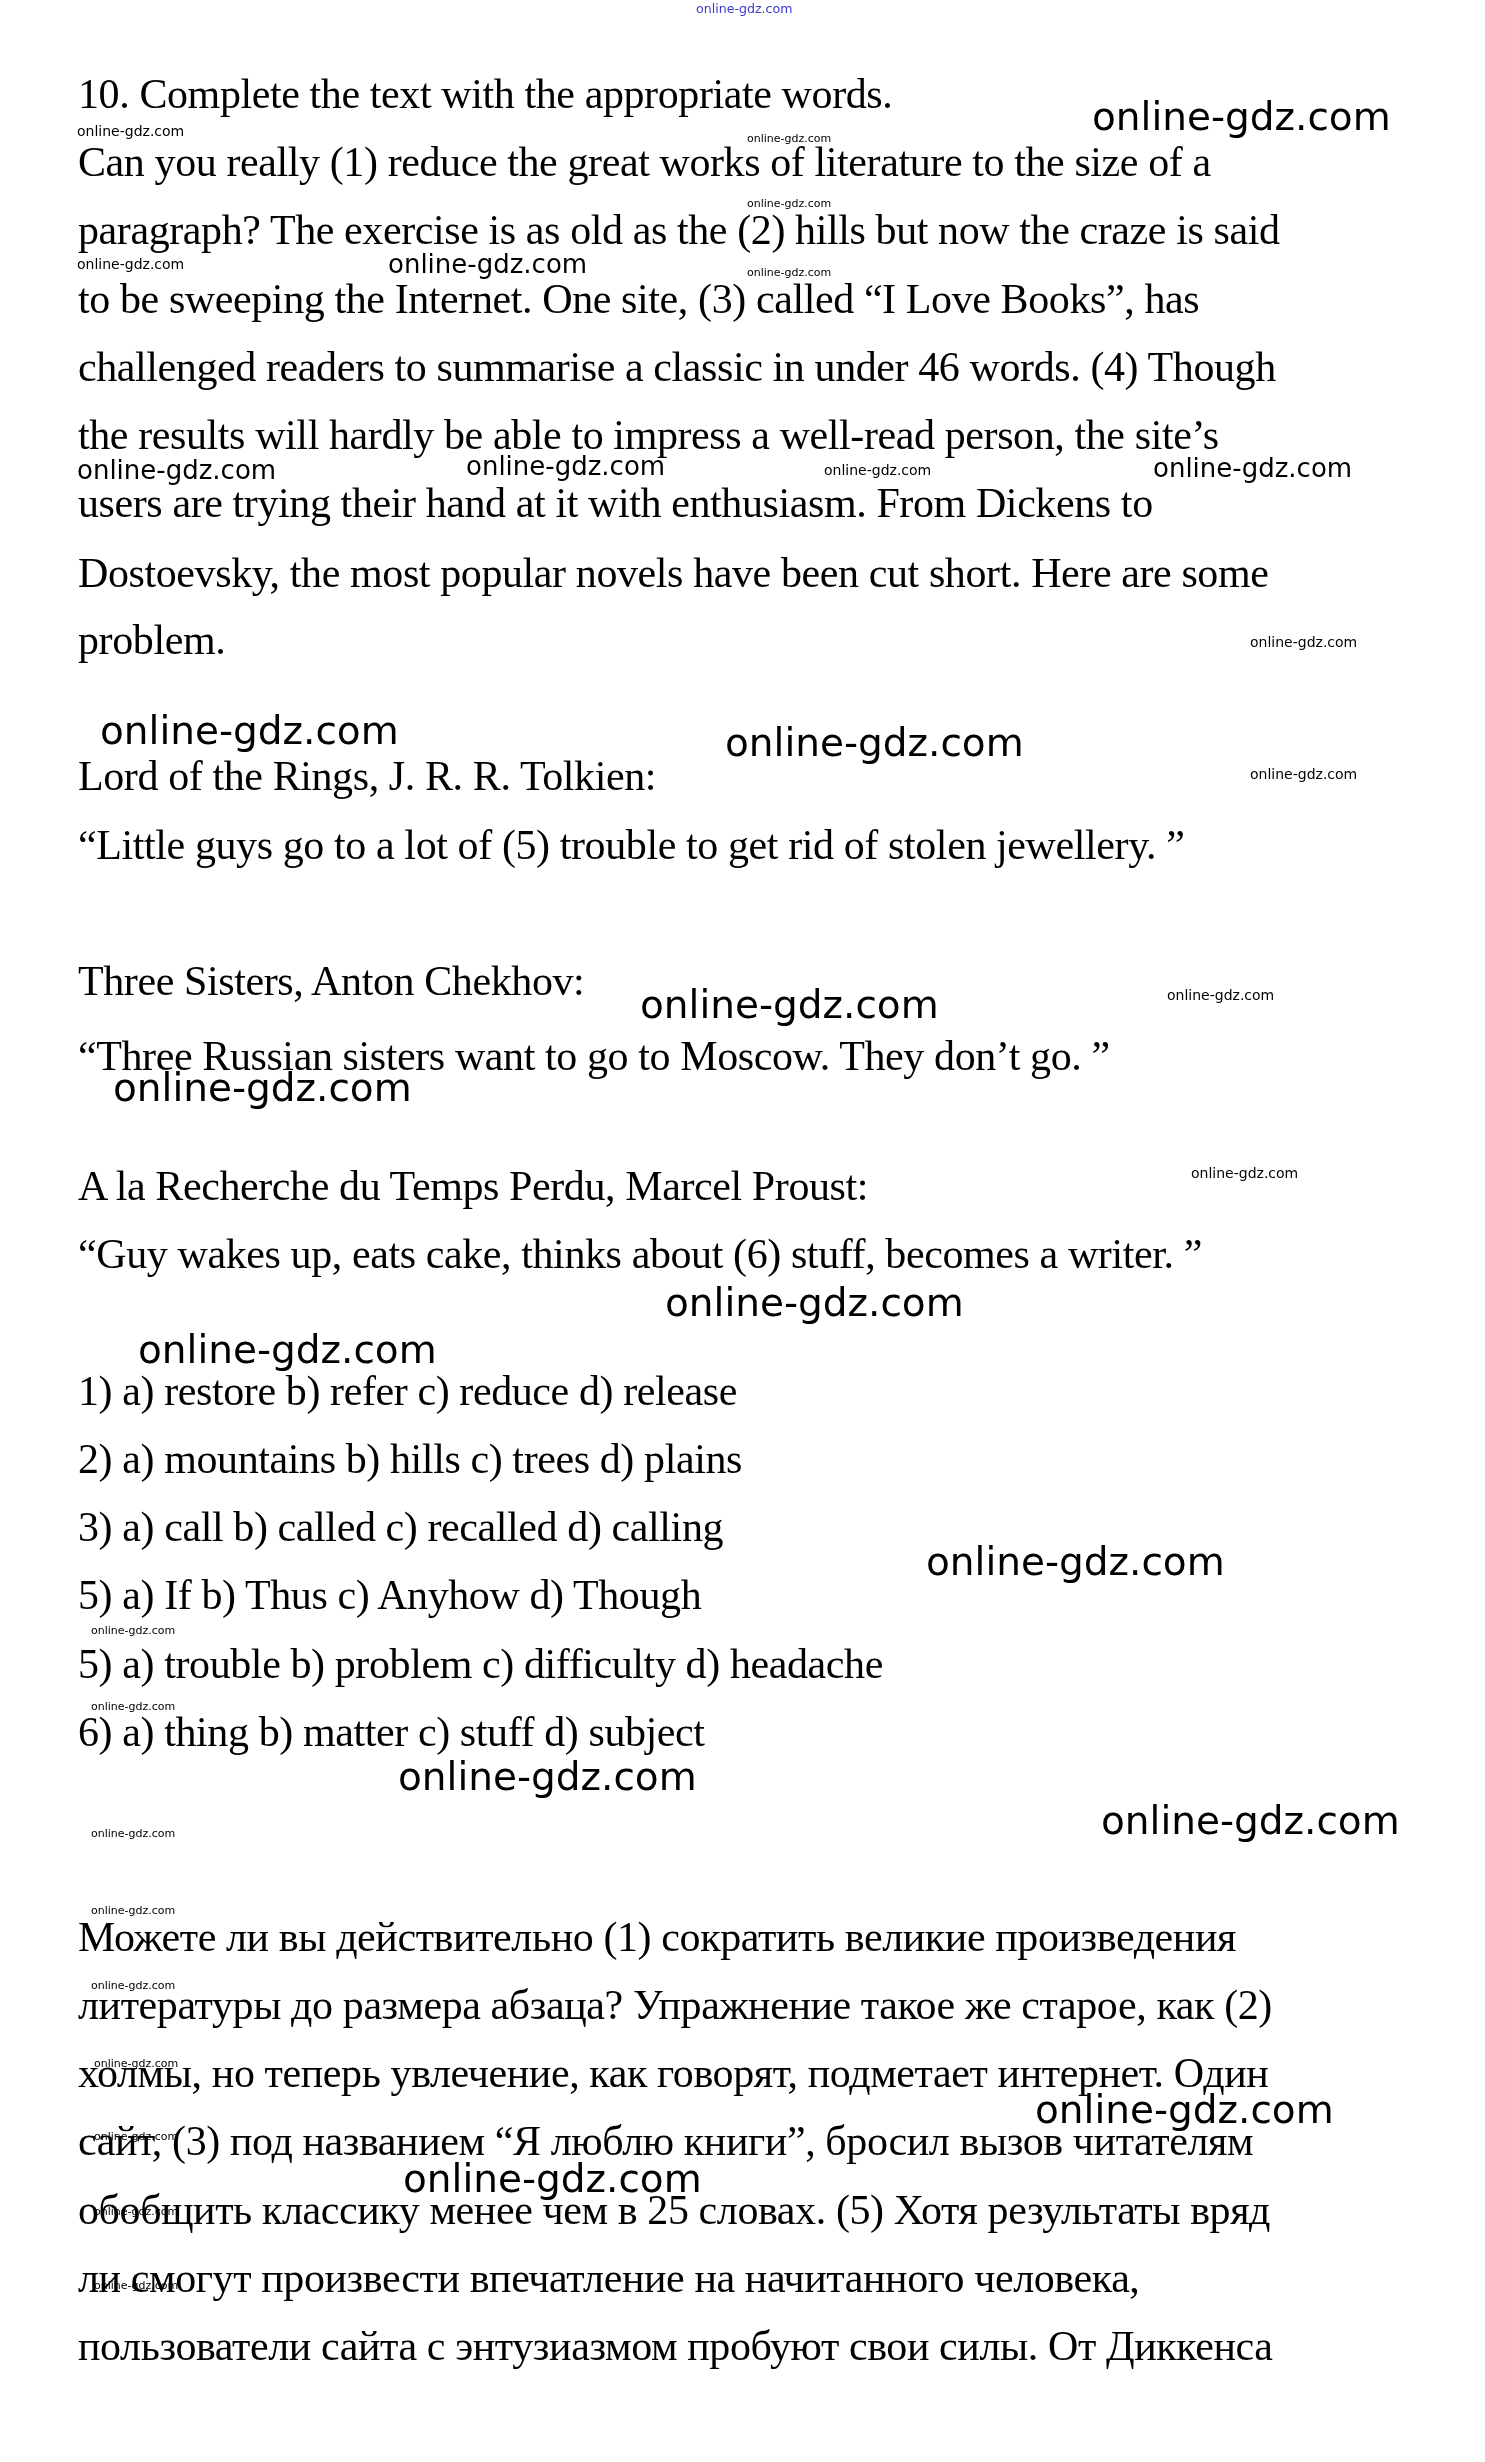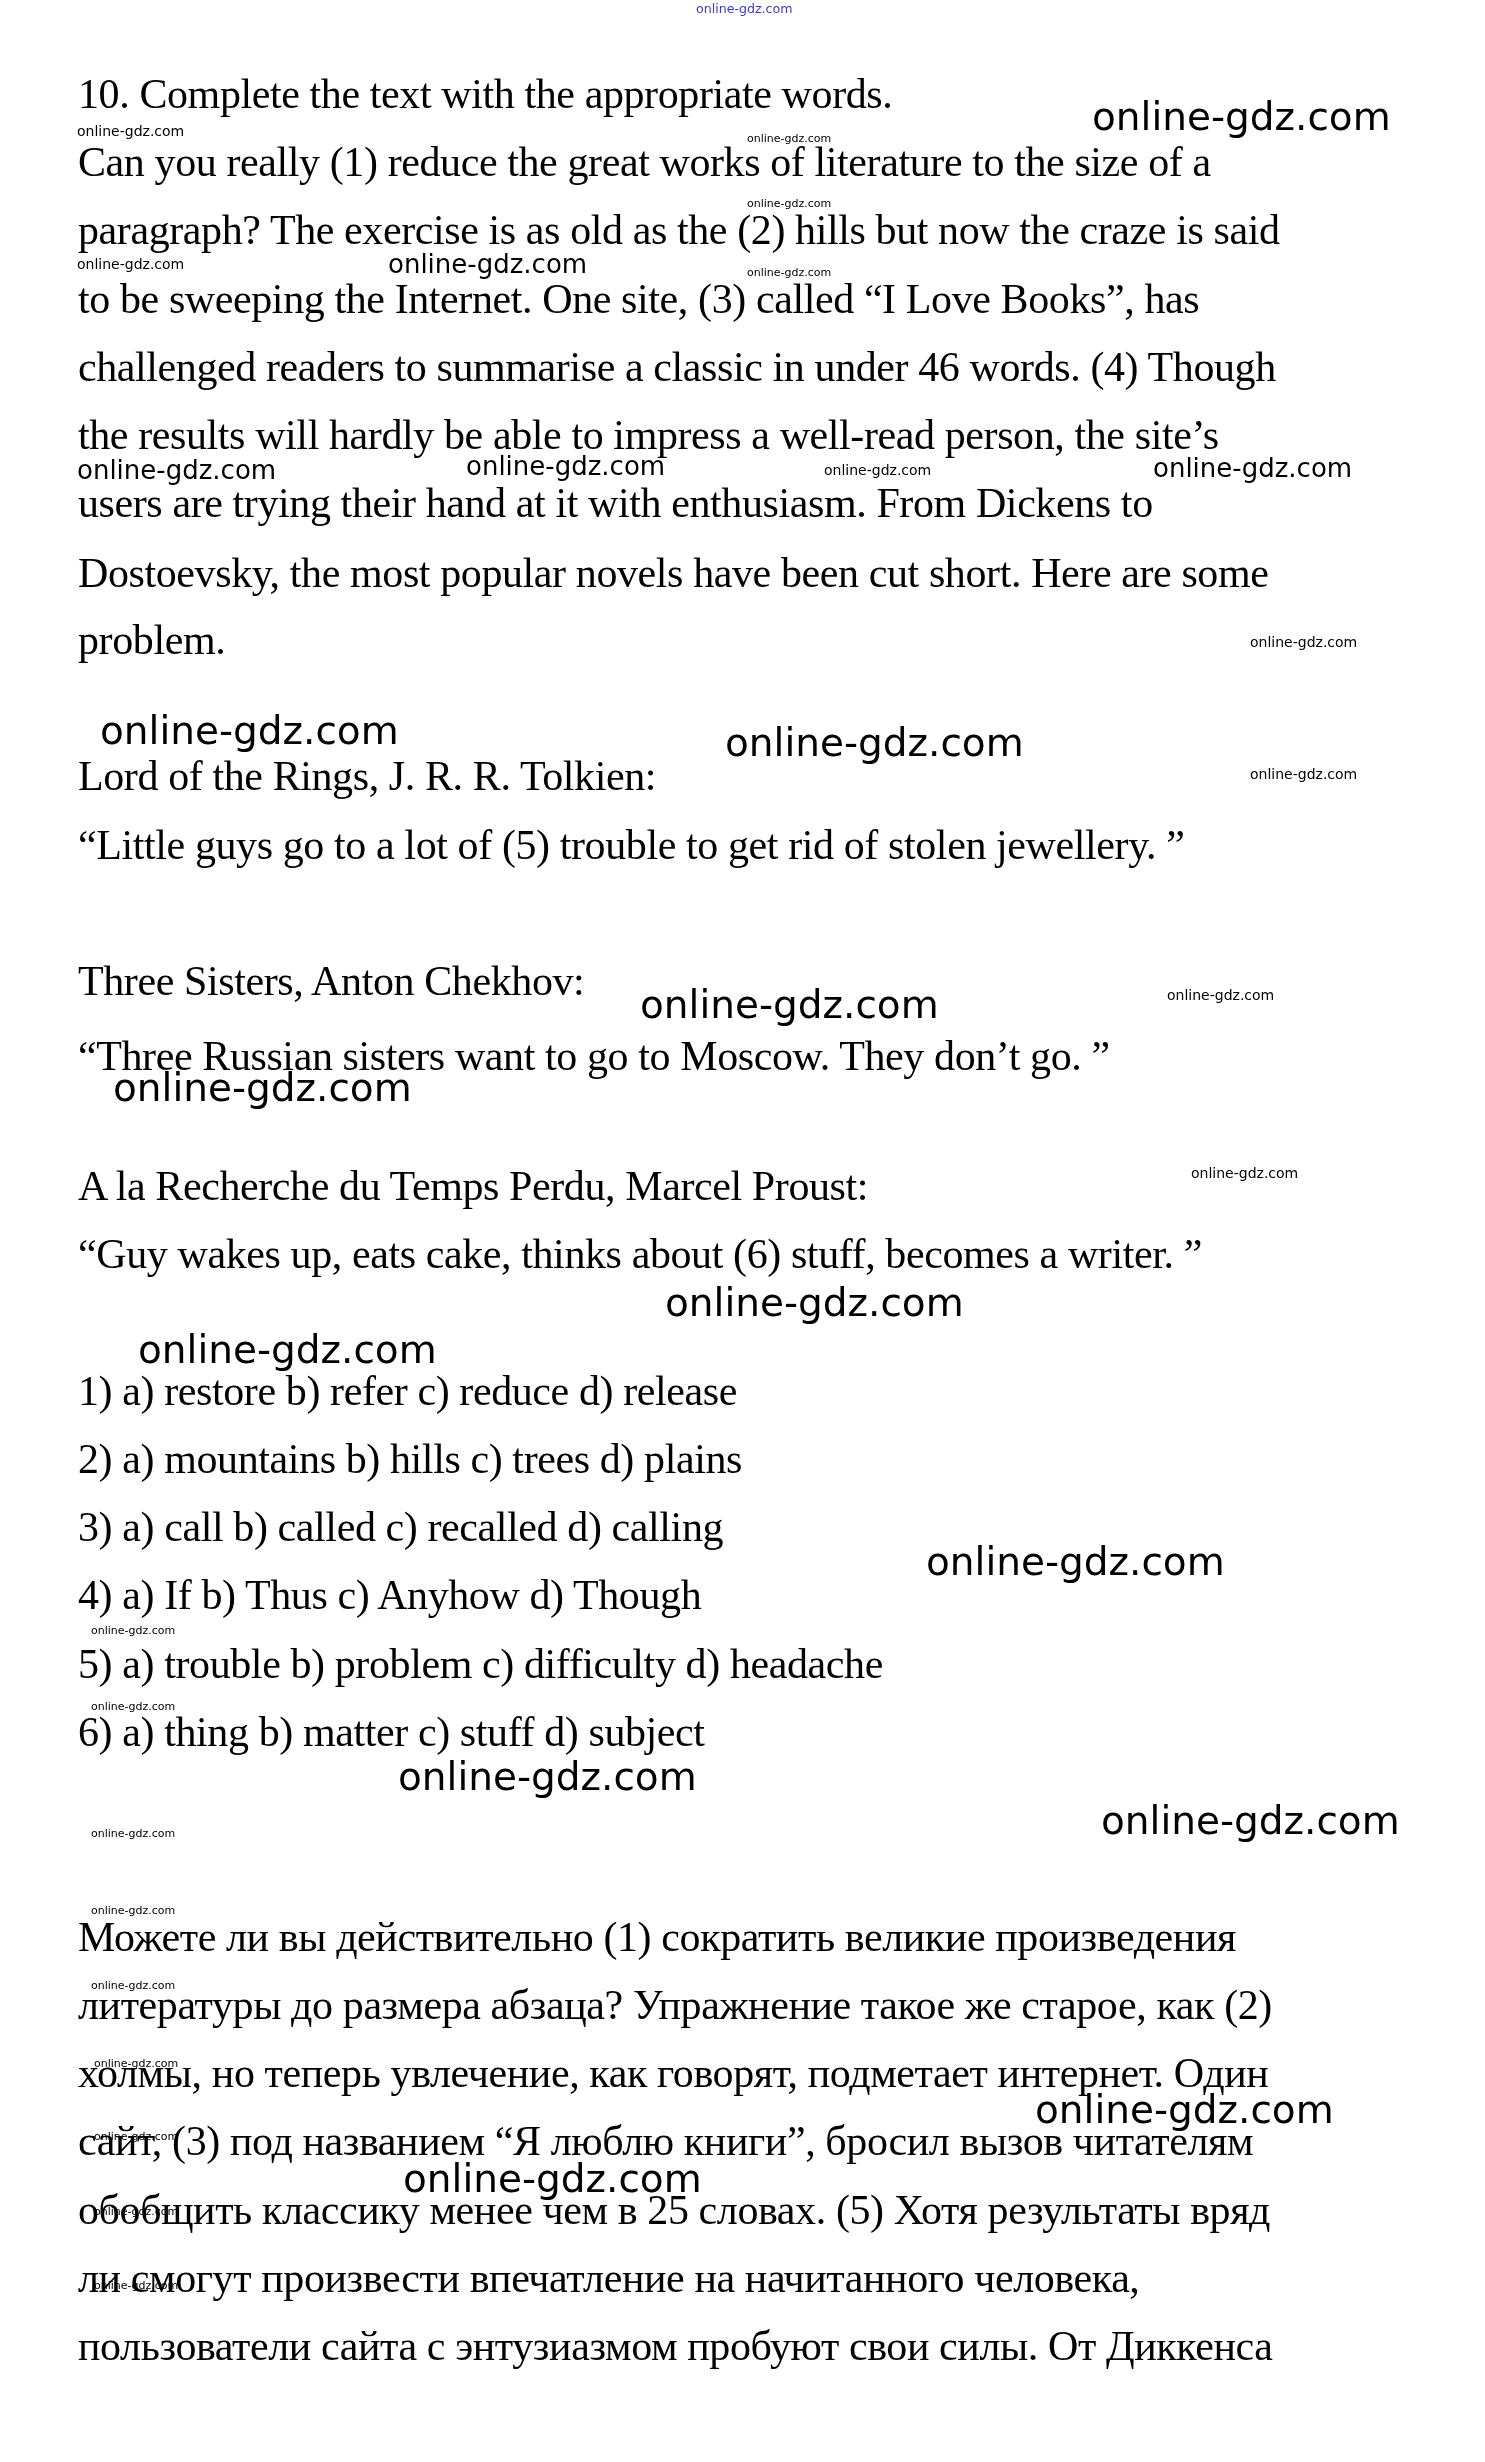--- a/index.html
+++ b/index.html
@@ -41,21 +41,21 @@
     <div class="line serif" style="top:960px;">Three Sisters, Anton Chekhov:</div>
     <div class="line serif" style="top:992px;margin-top:43px;">“Three Russian sisters want to go to Moscow. They don’t go. ”</div>
     <div class="line serif" style="top:1165px;">A la Recherche du Temps Perdu, Marcel Proust:</div>
     <div class="line serif" style="top:1233px;">“Guy wakes up, eats cake, thinks about (6) stuff, becomes a writer. ”</div>
   </div>
 
   <div>
     <div class="line serif" style="top:1370px;">1) a) restore b) refer c) reduce d) release</div>
     <div class="line serif" style="top:1438px;">2) a) mountains b) hills c) trees d) plains</div>
     <div class="line serif" style="top:1506px;">3) a) call b) called c) recalled d) calling</div>
-    <div class="line serif" style="top:1574px;">4) a) If b) Thus c) Anyhow d) Though</div>
+    <div class="line serif" style="top:1574px;">5) a) If b) Thus c) Anyhow d) Though</div>
     <div class="line serif" style="top:1643px;">5) a) trouble b) problem c) difficulty d) headache</div>
     <div class="line serif" style="top:1711px;">6) a) thing b) matter c) stuff d) subject</div>
   </div>
 
   <div>
     <div class="line serif" style="top:1916px;">Можете ли вы действительно (1) сократить великие произведения</div>
     <div class="line serif" style="top:1984px;">литературы до размера абзаца? Упражнение такое же старое, как (2)</div>
     <div class="line serif" style="top:2052px;">холмы, но теперь увлечение, как говорят, подметает интернет. Один</div>
     <div class="line serif" style="top:2120px;">сайт, (3) под названием “Я люблю книги”, бросил вызов читателям</div>
     <div class="line serif" style="top:2189px;">обобщить классику менее чем в 25 словах. (5) Хотя результаты вряд</div>

